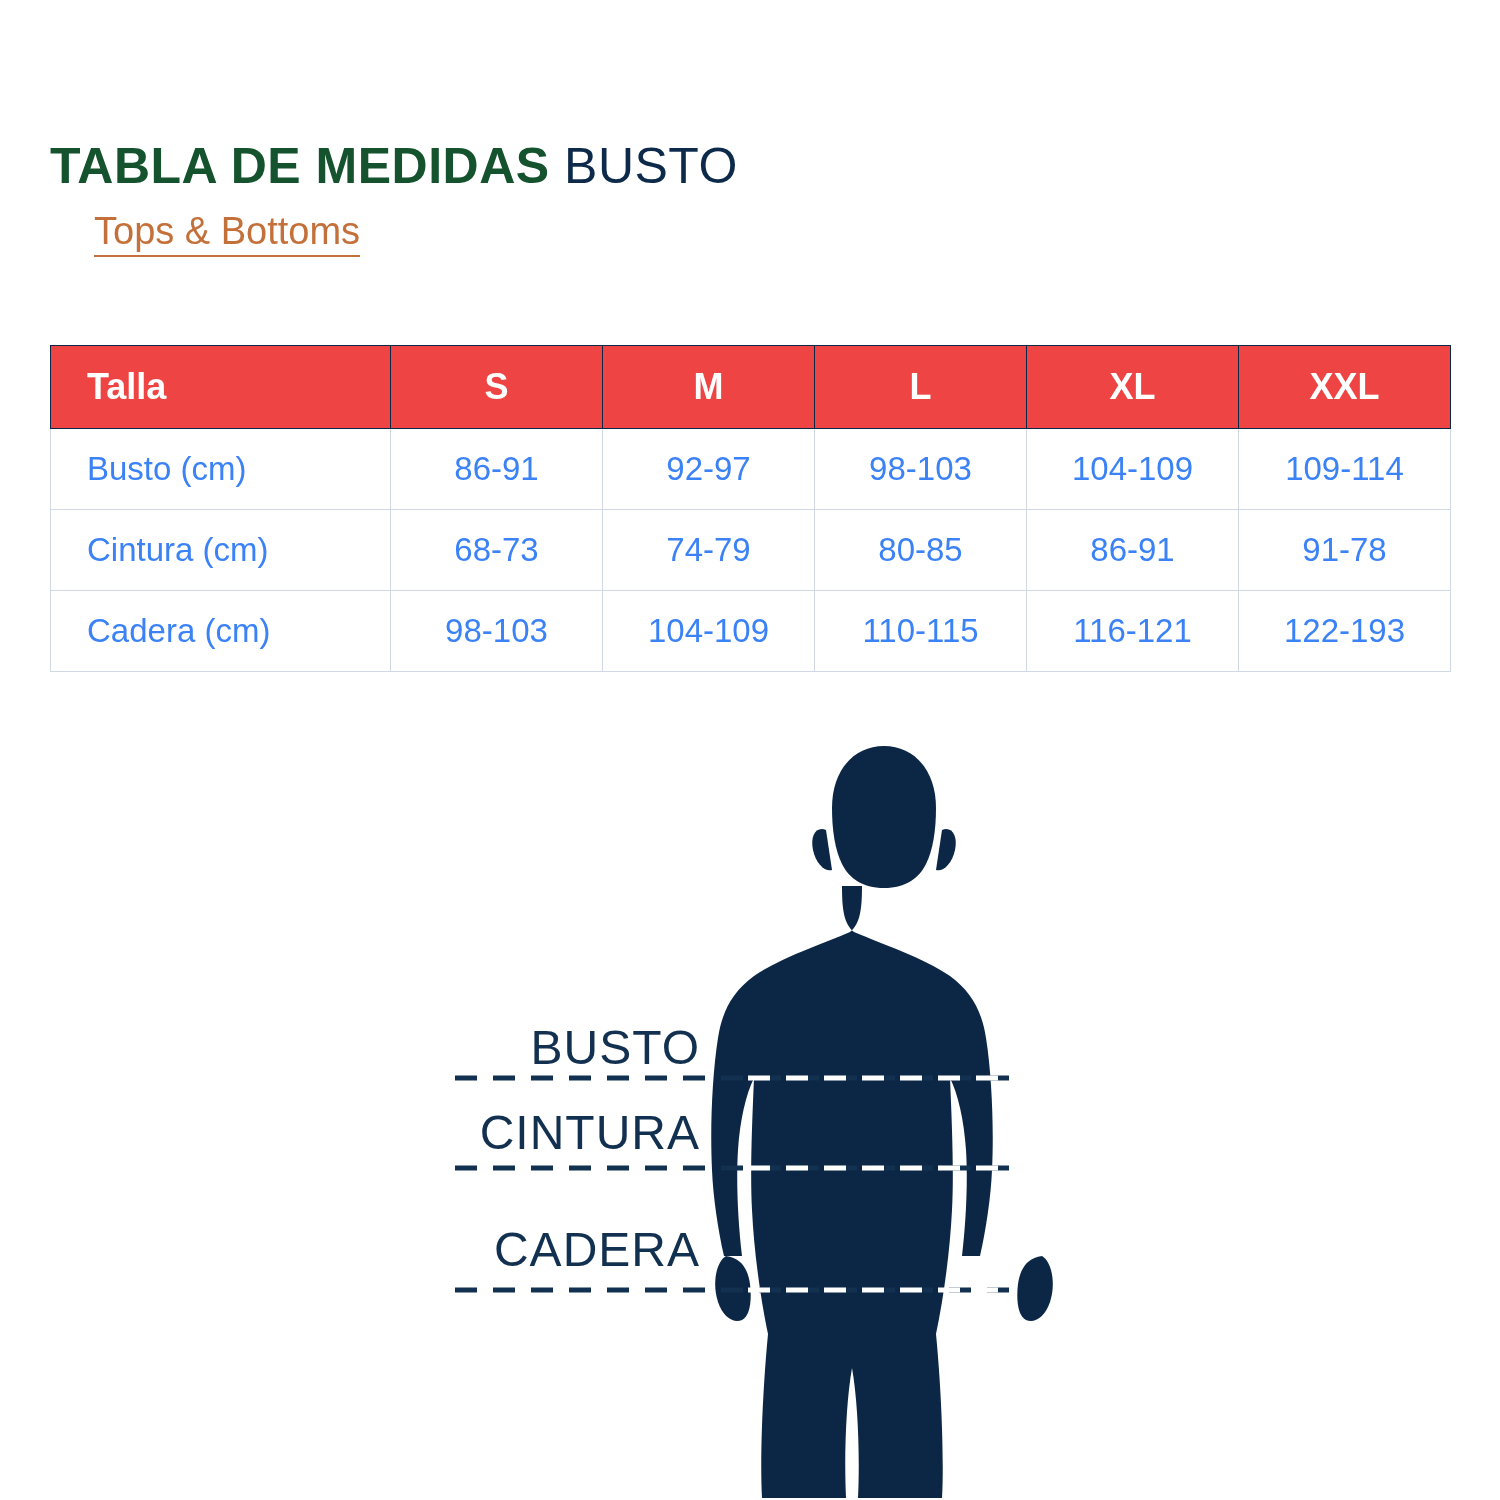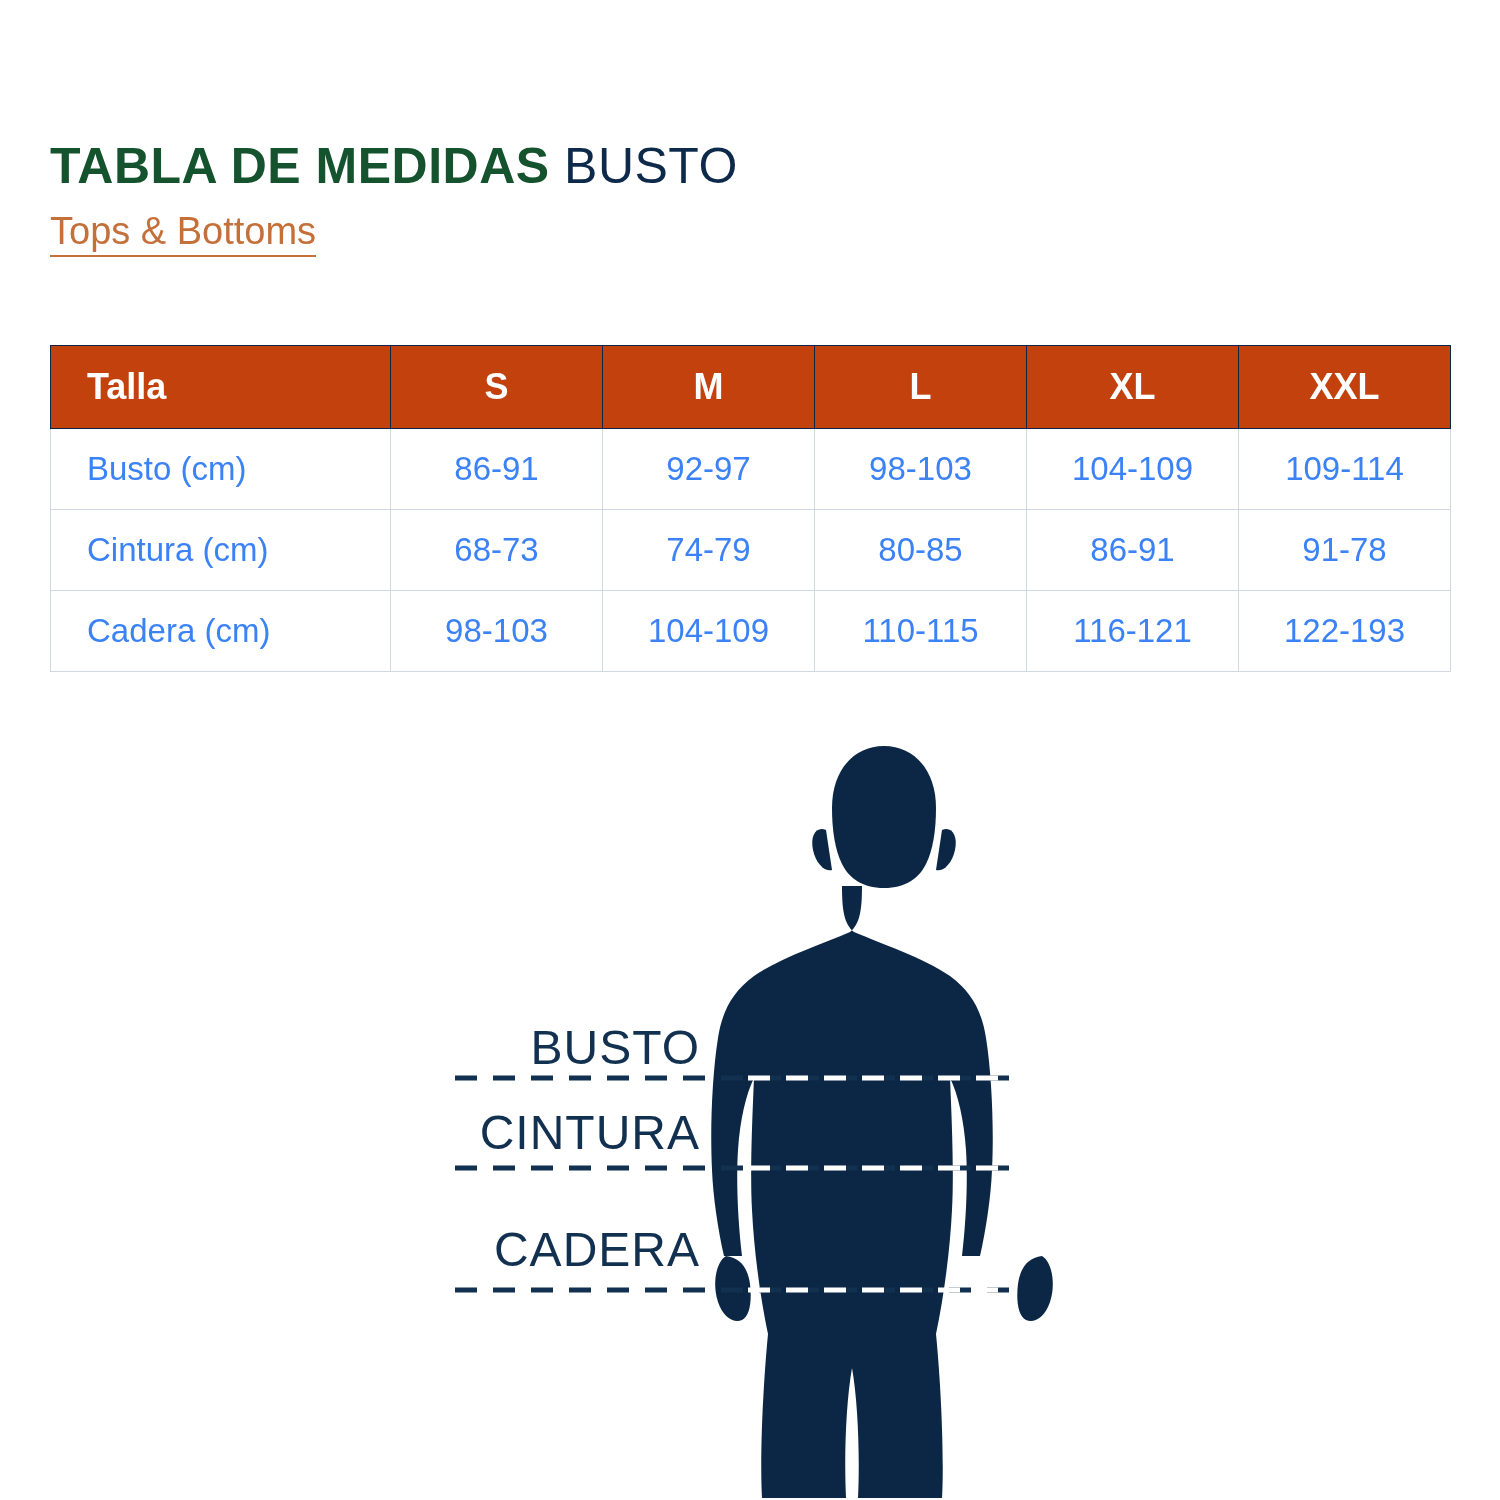--- a/index.html
+++ b/index.html
@@ -42,20 +42,21 @@
     color: #0d2a4b;
   }
   .subtitle {
     margin-top: 18px;
     font-size: 38px;
     color: #c4703a;
     display: inline-block;
     border-bottom: 2px solid #c4703a;
     padding-bottom: 3px;
     line-height: 1.1;
+    margin-left: 44px;
   }
 
   
   .table-wrap {
     position: absolute;
     left: 50px;
     top: 345px;
     width: 1400px;
   }
   table.size-table {
@@ -66,21 +67,21 @@
   table.size-table th,
   table.size-table td {
     border: 1px solid #cfd8e3;
     text-align: center;
     font-size: 33px;
     height: 78px;
     font-weight: normal;
     color: #3b82f6;
   }
   table.size-table thead th {
-    background: #c2410c;
+    background: #ef4444;
     color: #ffffff;
     font-weight: bold;
     font-size: 36px;
     height: 80px;
     border: 1px solid #0c2745;
   }
   table.size-table thead th.first-col,
   table.size-table td.first-col {
     text-align: left;
     padding-left: 36px;

